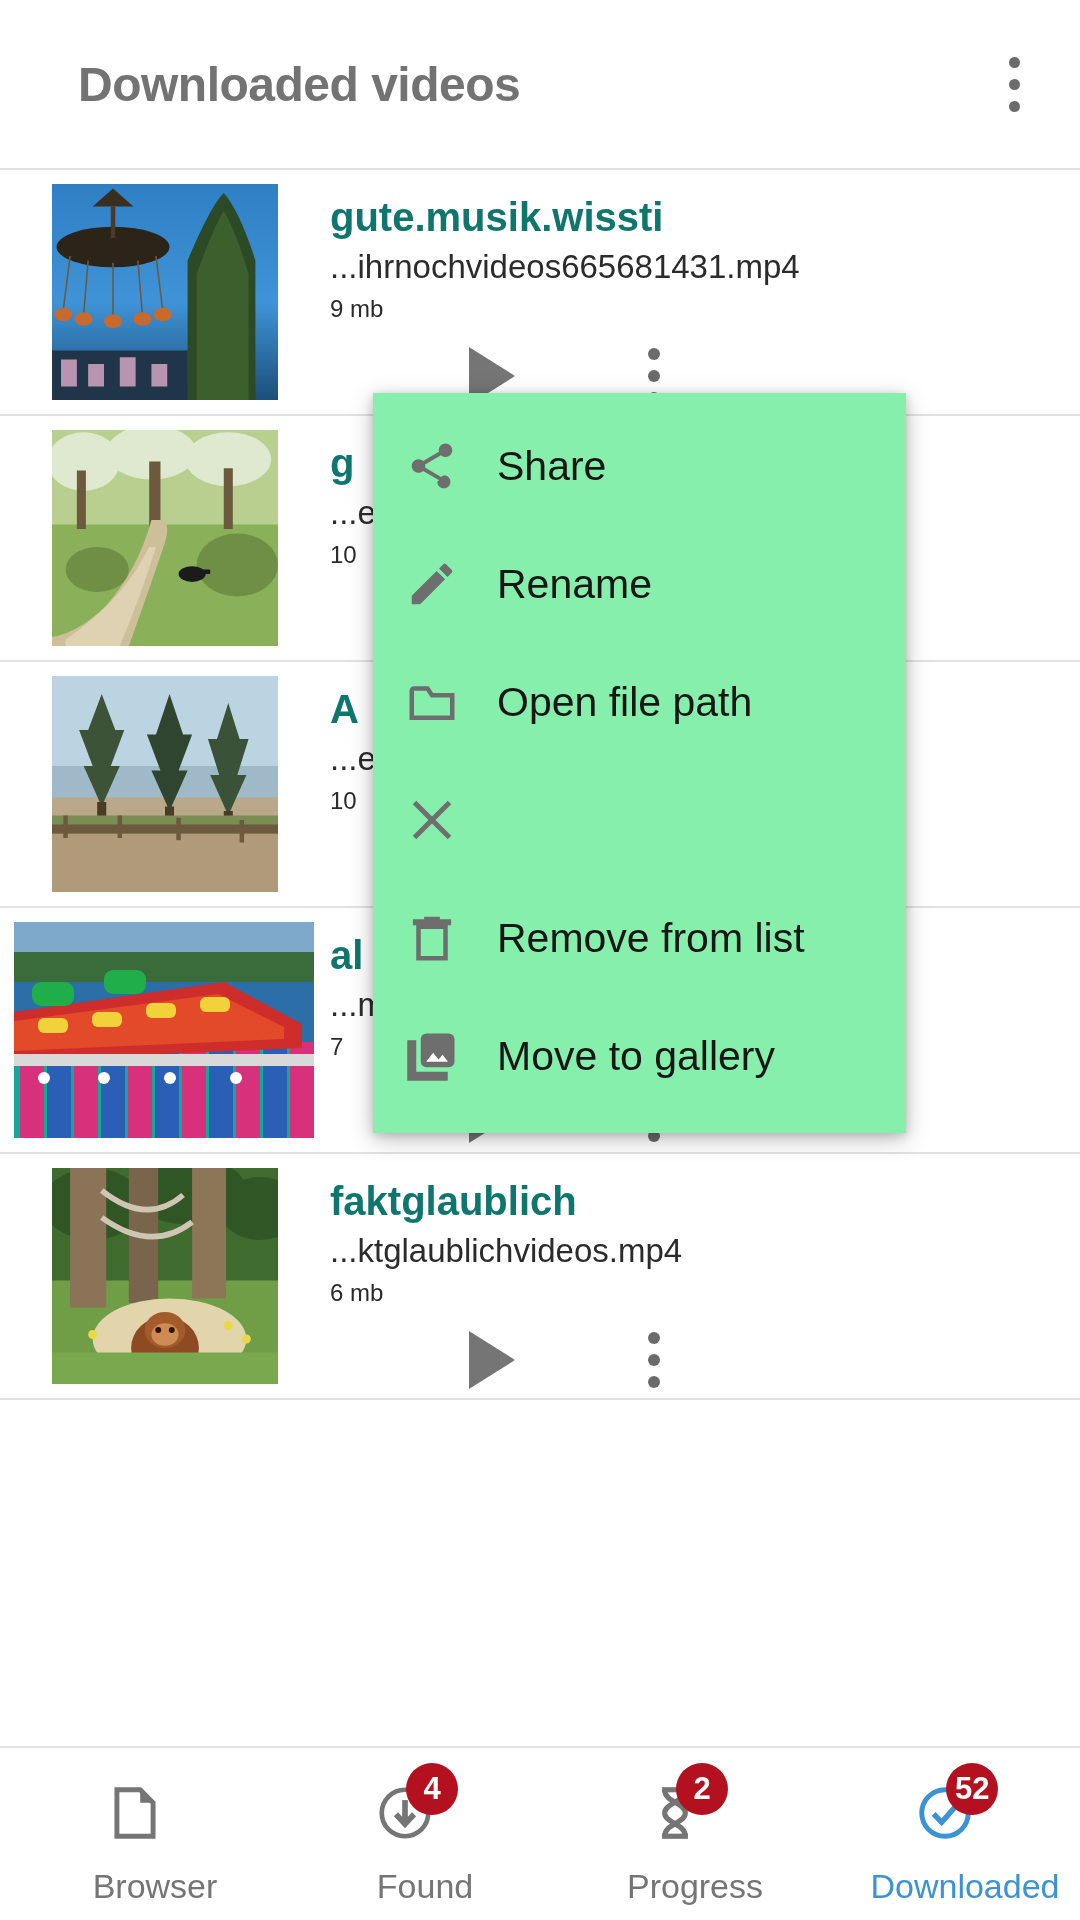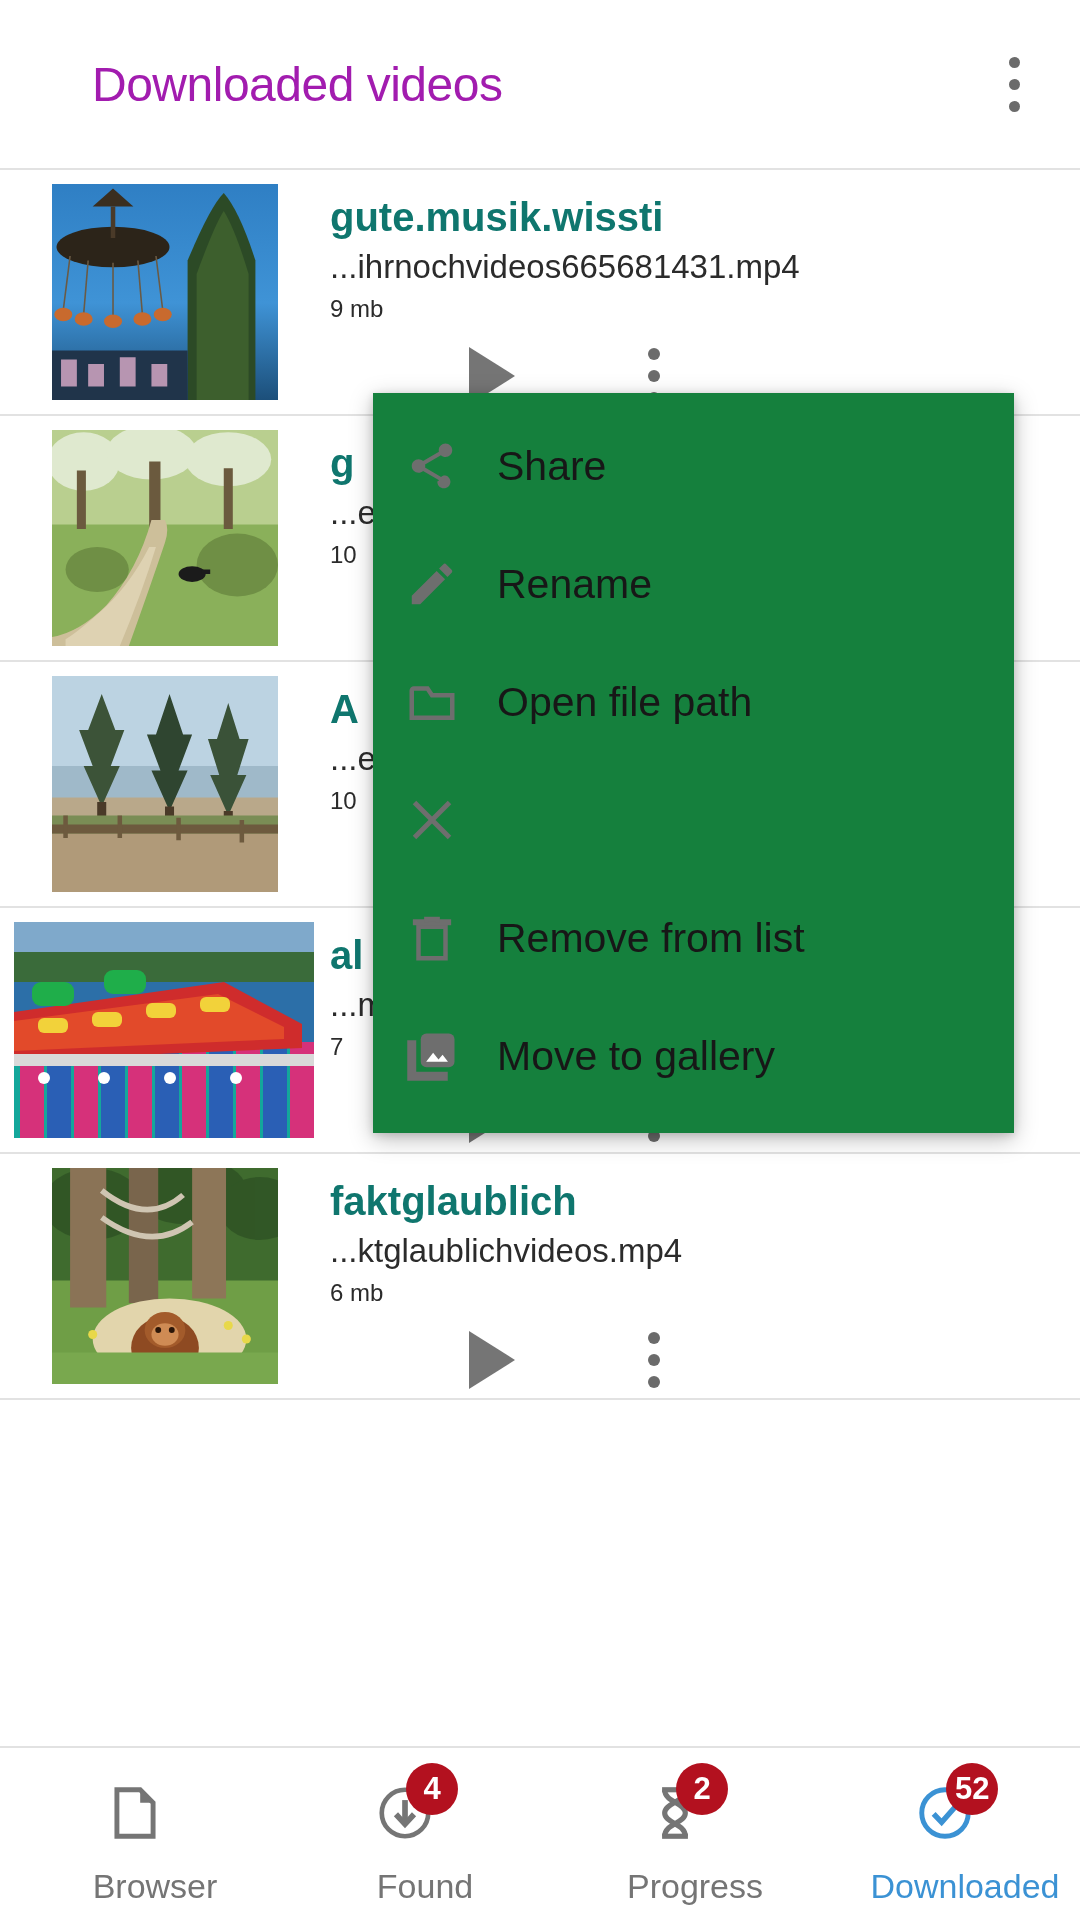--- a/index.html
+++ b/index.html
@@ -13,22 +13,22 @@
 
   
   .appbar {
     position: relative;
     height: 168px;
     display: flex; align-items: center;
     padding: 0 30px 0 78px;
     background: #ffffff;
   }
   .appbar-title {
-    font-size: 48px; font-weight: normal; color: #a21caf;
-    letter-spacing: -0.5px; white-space: nowrap; margin-left: 14px;
+    font-size: 48px; font-weight: bold; color: #737373;
+    letter-spacing: -0.5px; white-space: nowrap;
   }
   .appbar-spacer { flex: 1; }
   .kebab {
     width: 72px; height: 96px;
     display: flex; flex-direction: column; align-items: center; justify-content: center;
     gap: 11px; cursor: pointer;
   }
   .kebab i { display:block; width: 11px; height: 11px; border-radius: 50%; background: #6b6b6b; }
   .appbar-divider { height: 2px; background: #e2e2e2; }
 
@@ -82,22 +82,22 @@
     width: 60px; height: 86px;
     display:flex; flex-direction: column; align-items:center; justify-content:center;
     gap: 10px; cursor:pointer;
   }
   .row-kebab i { width: 12px; height: 12px; border-radius:50%; background:#6b6b6b; display:block;}
 
   
   .menu {
     position: absolute;
     left: 373px; top: 393px;
-    width: 641px;
-    background: #15803d;
+    width: 533px;
+    background: #86efac;
     box-shadow: 0 6px 22px rgba(0,0,0,0.26), 0 2px 8px rgba(0,0,0,0.14);
     padding: 14px 0 18px 0;
     z-index: 40;
   }
   .menu-item {
     display: flex; align-items: center;
     height: 118px;
     padding-left: 32px;
     cursor: pointer;
   }

